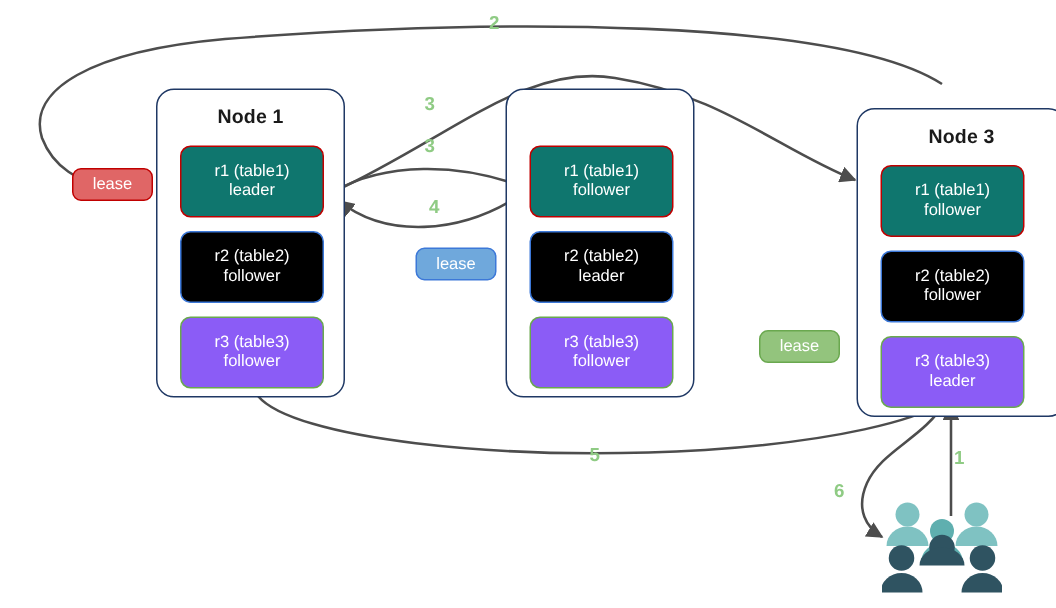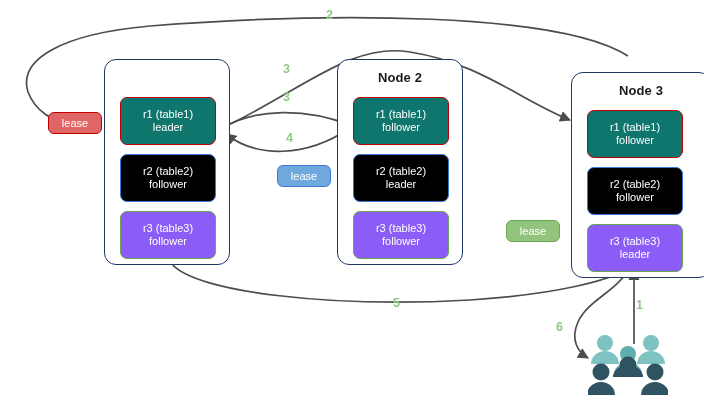--- a/index.html
+++ b/index.html
@@ -135,36 +135,36 @@
     <span>lease</span>
   </div>
   <div class="lease-chip lease-blue" style="left:277px; top:165px; width:54px; height:22px;">
     <span>lease</span>
   </div>
   <div class="lease-chip lease-green" style="left:506px; top:220px; width:54px; height:22px;">
     <span>lease</span>
   </div>
 
   <div class="node-box" style="left:104px; top:59px; width:126px; height:206px;">
+    <div class="node-title">Node 1</div>
     <div class="replica rep-red" style="left:15px; top:37px; width:96px; height:48px;">
       <span>r1 (table1)</span>
       <span>leader</span>
     </div>
     <div class="replica rep-blue" style="left:15px; top:94px; width:96px; height:48px;">
       <span>r2 (table2)</span>
       <span>follower</span>
     </div>
     <div class="replica rep-green" style="left:15px; top:151px; width:96px; height:48px;">
       <span>r3 (table3)</span>
       <span>follower</span>
     </div>
   </div>
 
   <div class="node-box" style="left:337px; top:59px; width:126px; height:206px;">
-    <div class="node-title">Node 2</div>
     <div class="replica rep-red" style="left:15px; top:37px; width:96px; height:48px;">
       <span>r1 (table1)</span>
       <span>follower</span>
     </div>
     <div class="replica rep-blue" style="left:15px; top:94px; width:96px; height:48px;">
       <span>r2 (table2)</span>
       <span>leader</span>
     </div>
     <div class="replica rep-green" style="left:15px; top:151px; width:96px; height:48px;">
       <span>r3 (table3)</span>

